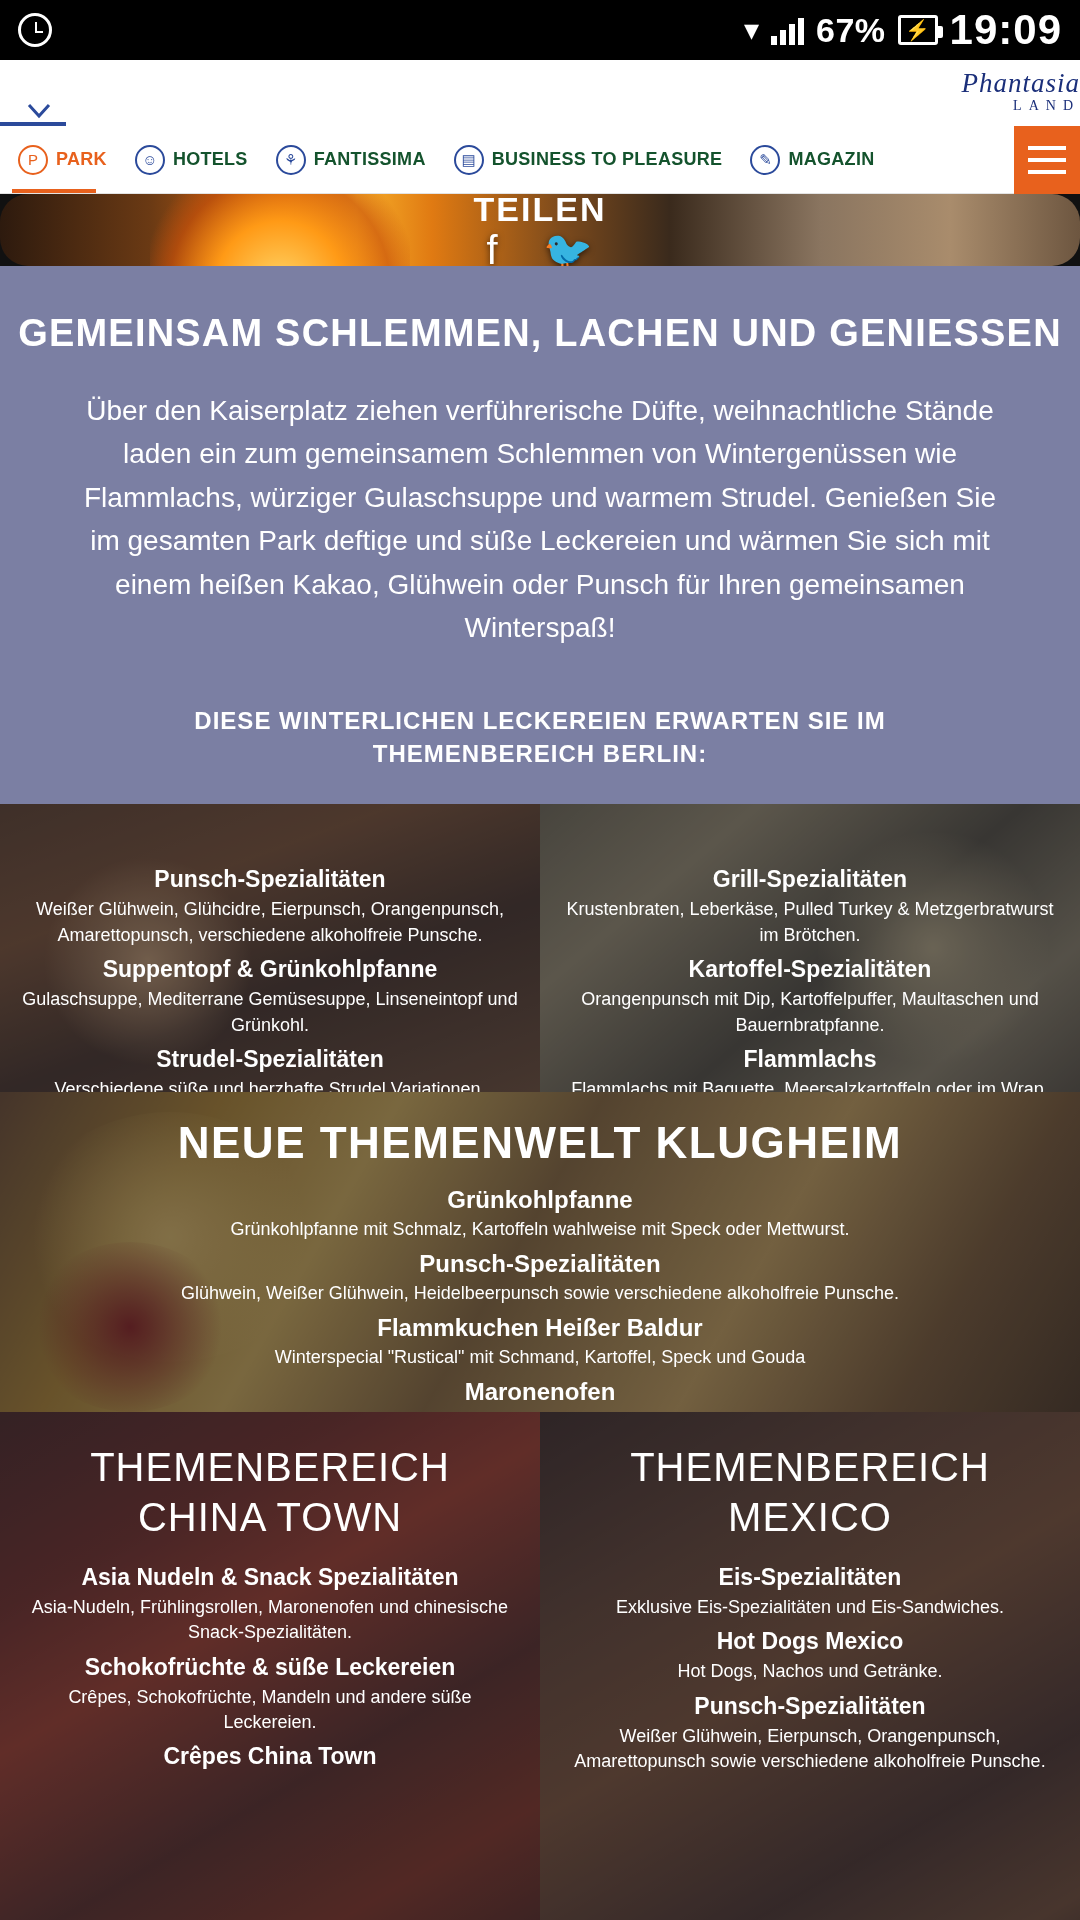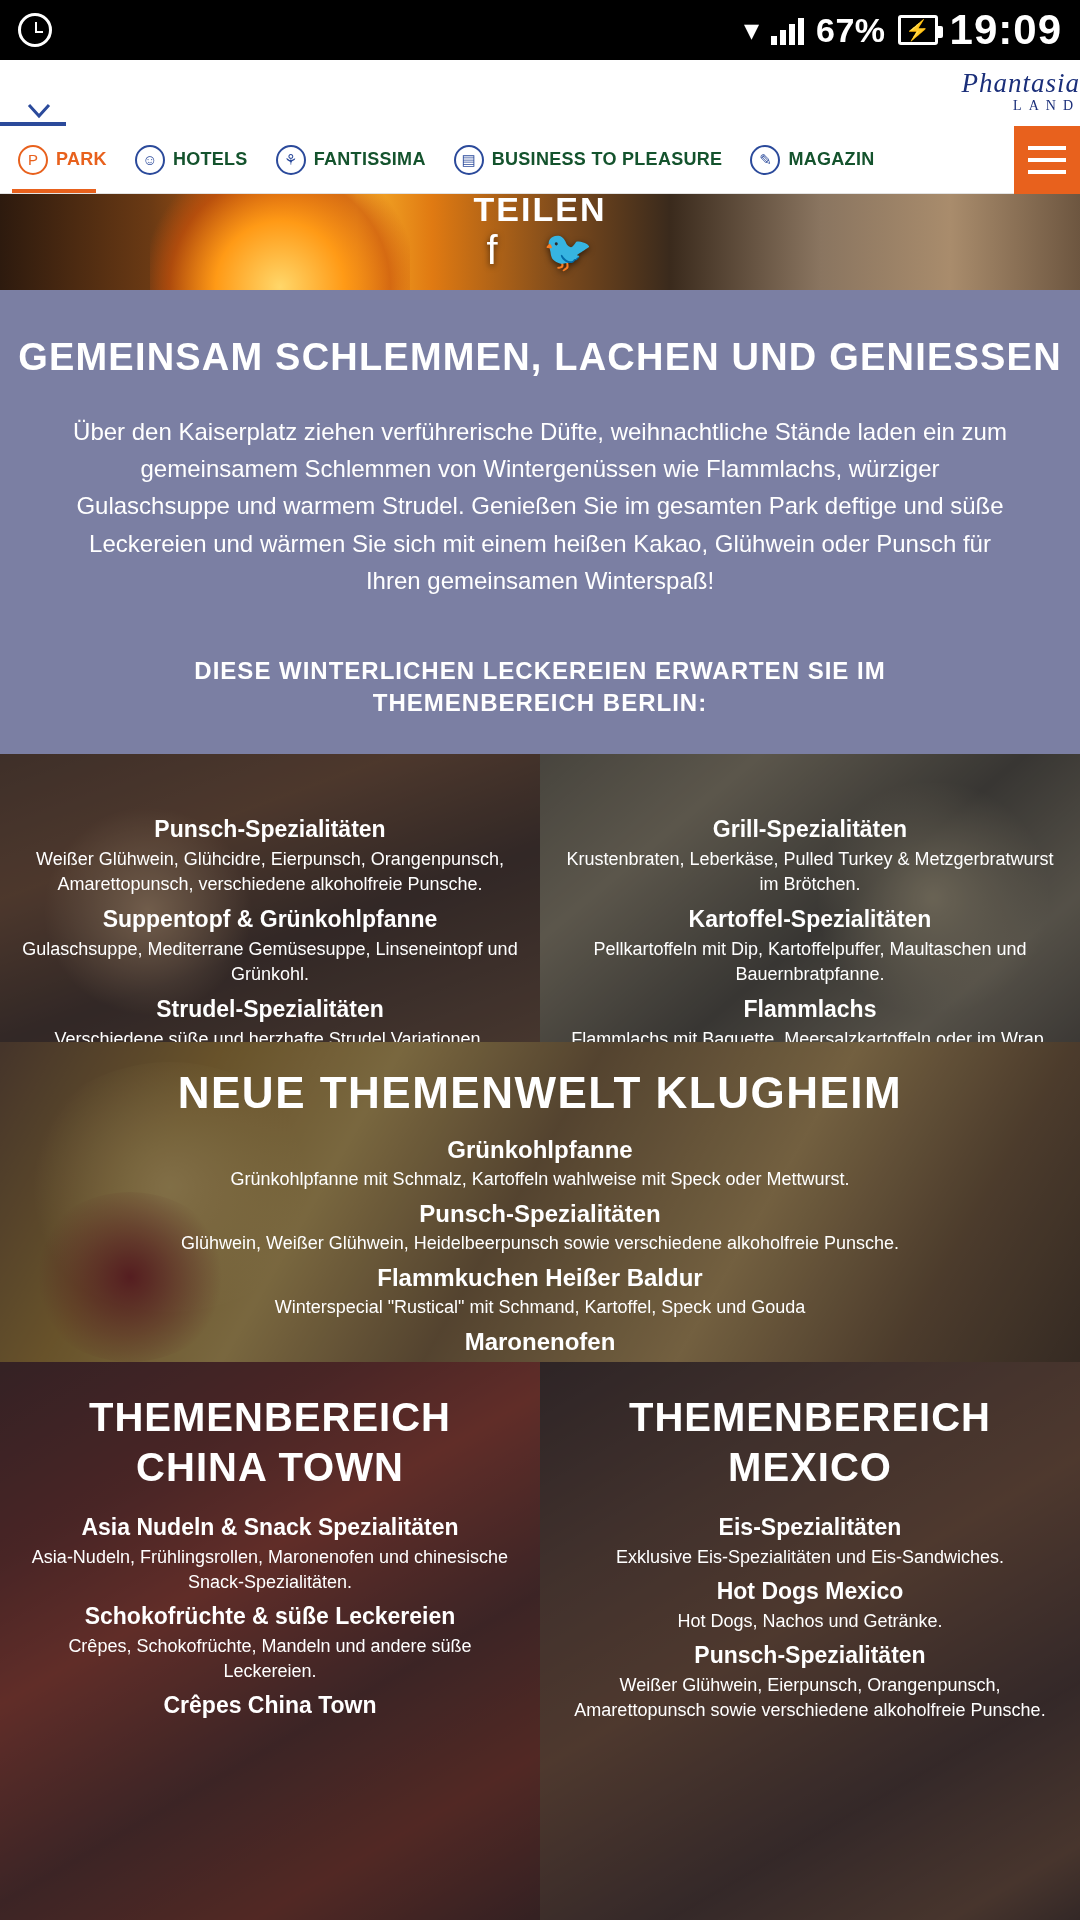--- a/index.html
+++ b/index.html
@@ -37,32 +37,32 @@
   .navitem:first-child { padding-left:18px; }
   .navcirc { width:30px;height:30px;border:2px solid #2b4a9b;border-radius:50%;display:flex;align-items:center;justify-content:center;color:#2b4a9b;font-size:15px; }
   .navitem.active .navcirc { border-color:#e8611d; color:#e8611d; }
   .navlabel { font-size:18px; font-weight:bold; color:#14532d; letter-spacing:0.3px; white-space:nowrap; }
   .navitem.active .navlabel { color:#e8611d; }
   .navitem.active:after { content:""; position:absolute; bottom:0; left:12px; width:84px; height:4px; background:#e8611d; }
   .burger { position:absolute; right:0; top:0; width:66px; height:68px; background:#e8611d; display:flex; flex-direction:column; align-items:center; justify-content:center; gap:8px; }
   .burger i { display:block; width:38px; height:4px; background:#fff; }
 
   
-  .hero { height:96px; position:relative; overflow:hidden;
-     background:linear-gradient(90deg,#2d1a0e 0%, #6b3a14 14%, #d86a10 26%, #f7b02a 33%, #e07a12 40%, #7c4a1c 52%, #3a2a1c 62%, #8a7560 76%, #a98c6c 88%, #6d5640 100%); }
+  .hero { height:72px; position:relative; overflow:hidden;
+     background:linear-gradient(90deg,#2d1a0e 0%, #6b3a14 14%, #d86a10 26%, #f7b02a 33%, #e07a12 40%, #7c4a1c 52%, #3a2a1c 62%, #8a7560 76%, #a98c6c 88%, #6d5640 100%);border-radius:28px; }
   .hero:before { content:""; position:absolute; left:150px; top:-40px; width:260px; height:190px;
      background:radial-gradient(ellipse at 50% 70%, #ffd76a 0%, #ff9a16 35%, rgba(200,80,10,0.65) 60%, rgba(60,25,10,0) 75%); }
   .hero .teilen { position:absolute; top:-4px; left:0; right:0; text-align:center; color:#fff; font-size:34px; font-weight:bold; letter-spacing:2px; }
   .hero .socials { position:absolute; top:34px; left:0; right:0; display:flex; justify-content:center; gap:46px; color:#fff; font-size:40px; }
   .hero .socials span { text-shadow:0 2px 6px rgba(0,0,0,.6); }
 
   
   .intro { background:#7b7fa3; padding:46px 0 34px; text-align:center; }
   .intro h2 { color:#fff; font-size:38px; font-weight:bold; letter-spacing:1.2px; margin-bottom:34px; }
-  .intro p { color:#fff; font-size:24px; line-height:1.55; padding:0 72px; }
+  .intro p { color:#fff; font-size:28px; line-height:1.55; padding:0 72px; }
   .intro h3 { color:#fff; font-size:24px; font-weight:bold; letter-spacing:1px; line-height:1.35; padding:0 80px; margin-top:56px;text-align:center; }
 
   
   .two-col { display:flex; height:288px; }
   .card { flex:1; position:relative; overflow:hidden; padding-top:62px; }
   .card .bg { position:absolute; inset:0; }
   .card .veil { position:absolute; inset:0; background:rgba(40,38,45,0.55); }
   .card .inner { position:relative; text-align:center; color:#fff; padding:0 18px; }
   .card h4 { font-size:23px; font-weight:bold; margin-bottom:4px; }
   .card p { font-size:18px; line-height:1.42; margin-bottom:8px; }
@@ -81,21 +81,21 @@
   .klug .inner { position:relative; text-align:center; color:#fff; }
   .klug h3 { font-size:44px; font-weight:bold; letter-spacing:1.5px; margin-bottom:18px; }
   .klug h4 { font-size:24px; font-weight:bold; margin-bottom:5px; }
   .klug p { font-size:18px; margin-bottom:10px; }
 
   
   .bottom { display:flex; height:calc(1920px - 60px - 66px - 69px - 96px - 430px - 288px - 320px); }
   .bcard { flex:1; position:relative; overflow:hidden; padding-top:30px; }
   .bcard .veil { position:absolute; inset:0; background:rgba(38,34,40,0.6); }
   .bcard .inner { position:relative; color:#fff; text-align:center; padding:0 22px; }
-  .bcard h3 { font-size:40px; font-weight:bold; letter-spacing:1px; line-height:1.25; margin-bottom:22px; }
+  .bcard h3 { font-size:40px; font-weight:normal; letter-spacing:1px; line-height:1.25; margin-bottom:22px; }
   .bcard h4 { font-size:23px; font-weight:bold; margin-bottom:4px; }
   .bcard p { font-size:18px; line-height:1.4; margin-bottom:8px; }
   .bg-china { position:absolute; inset:0; background:linear-gradient(150deg,#4a2320 0%, #7c2b22 22%, #b8402a 38%, #5d2a22 60%, #93341f 78%, #3a1d1a 100%); }
   .bg-mexico { position:absolute; inset:0; background:linear-gradient(150deg,#3a2a24 0%, #6a4a34 25%, #8a5c38 45%, #4a342a 70%, #7a5436 88%, #32241e 100%); }
 </style>
 </head>
 <body>
 
 <div class="statusbar">
   <div class="left">
@@ -187,21 +187,21 @@
 
     </div>
   </div>
   <div class="card">
     <div class="bg bg-grill"></div>
     <div class="veil"></div>
     <div class="inner">
       <h4>Grill-Spezialitäten</h4>
       <p>Krustenbraten, Leberkäse, Pulled Turkey &amp; Metzgerbratwurst im Brötchen.</p>
       <h4>Kartoffel-Spezialitäten</h4>
-      <p>Pellkartoffeln mit Dip, Kartoffelpuffer, Maultaschen und Bauernbratpfanne.</p>
+      <p>Orangenpunsch mit Dip, Kartoffelpuffer, Maultaschen und Bauernbratpfanne.</p>
       <h4>Flammlachs</h4>
       <p>Flammlachs mit Baguette, Meersalzkartoffeln oder im Wrap.</p>
 
     </div>
   </div>
 </div>
 
 <div class="klug">
   <div class="bg"></div>
   <div class="veil"></div>

